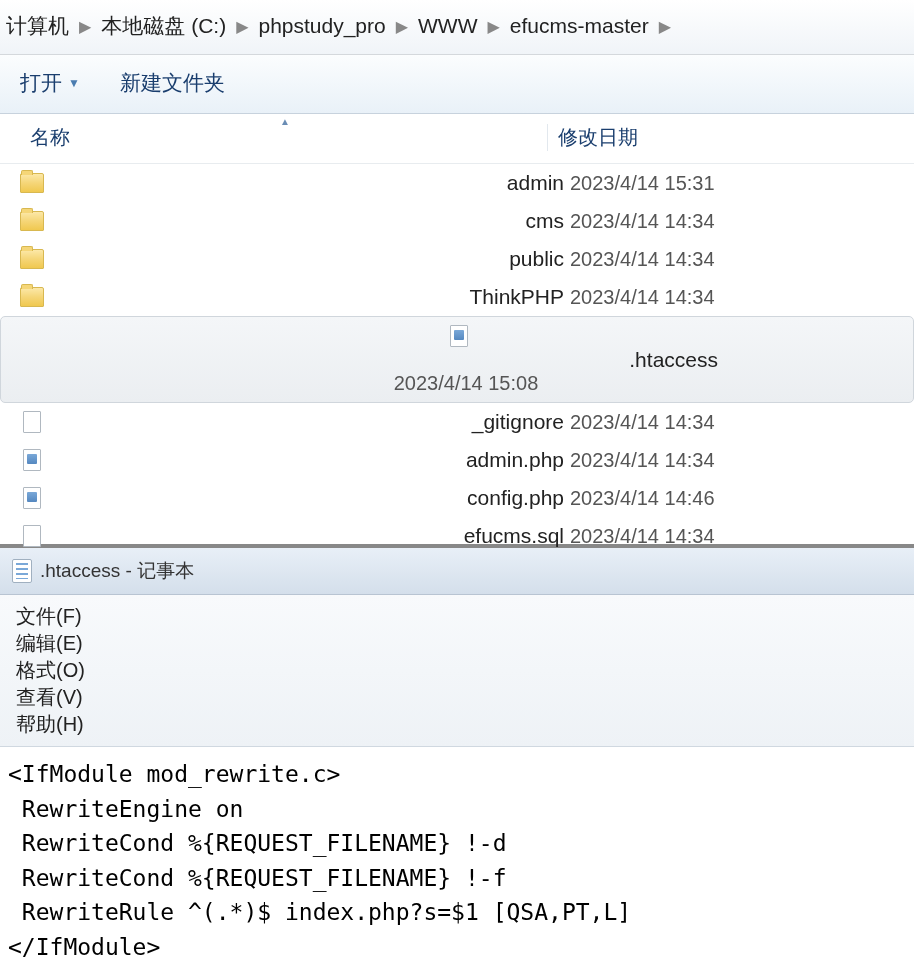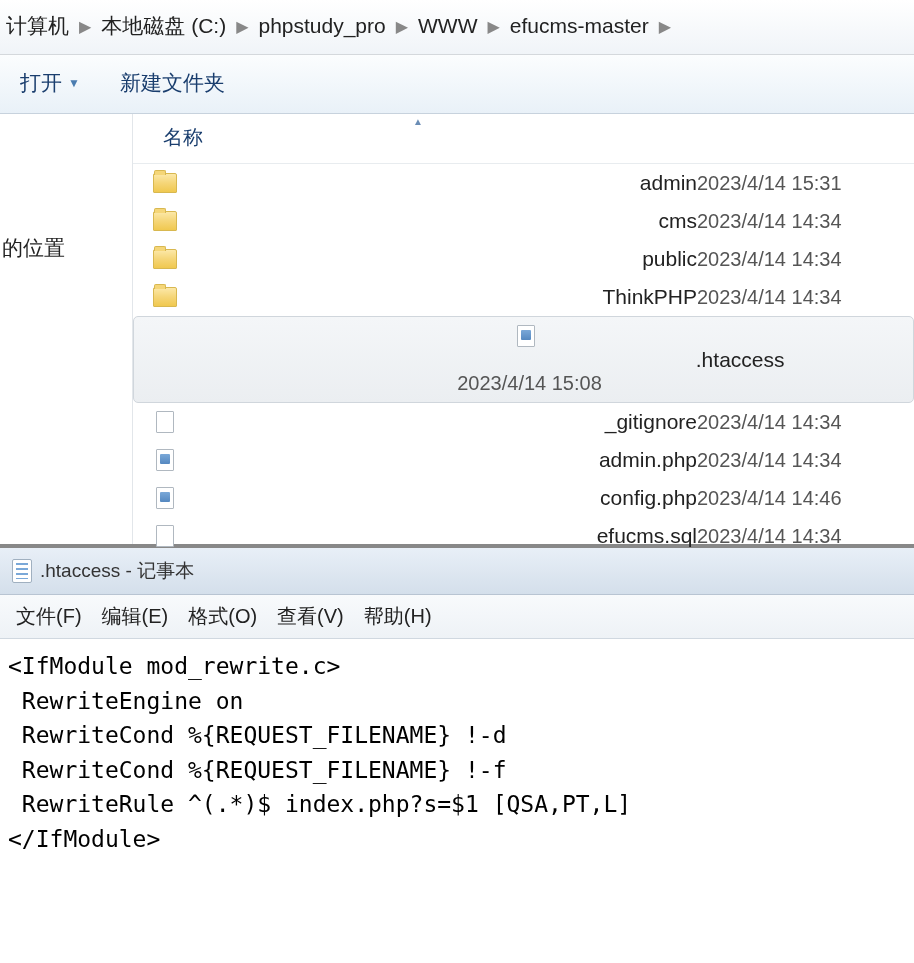--- a/index.html
+++ b/index.html
@@ -169,20 +169,21 @@
       border-radius: 1px;
     }
     .file-name-cell {
       width: 510px;
       text-align: right;
     }
     .file-date-cell {
       flex: 1;
       color: #555;
       font-size: 20px;
+      margin-left: 6px;
     }
     
     
     .notepad-window {
       border-top: 4px solid #888;
     }
     .notepad-title {
       background: linear-gradient(to bottom, #e8eff7, #d4dfeb);
       border-bottom: 1px solid #b8c4d2;
       padding: 10px 12px;
@@ -210,20 +211,21 @@
       background: repeating-linear-gradient(to bottom, #7aa8d8 0, #7aa8d8 2px, transparent 2px, transparent 5px);
     }
     
     .notepad-menu {
       background: linear-gradient(to bottom, #f8fafc, #eef2f6);
       border-bottom: 1px solid #d0d8e0;
       padding: 8px 6px;
       display: flex;
       font-size: 20px;
       color: #222;
+      flex-direction: column;
     }
     .notepad-menu-item {
       padding: 0 10px;
       cursor: pointer;
     }
     
     .notepad-content {
       background: #fff;
       padding: 10px 8px;
       font-family: "SimSun", "NSimSun", monospace;
@@ -253,28 +255,26 @@
   <div class="toolbar-btn">
     <span>打开</span>
     <span class="dropdown-arrow">▼</span>
   </div>
   <div class="toolbar-btn">
     <span>新建文件夹</span>
   </div>
 </div>
 
 <div class="main-area">
-  <div class="left-panel">
-    <div class="left-panel-text">的位置</div>
-  </div>
 
   <div class="file-list-area">
     <div class="column-headers">
       <span class="sort-indicator">▲</span>
       <div class="col-name">名称</div>
+      <div class="col-date">修改日期</div>
     </div>
     <div id="file-rows">
         <div class="file-row">
           <span class="file-icon">
             <span class="folder-icon"></span>
           </span>
           <span class="file-name-cell">admin</span>
           <span class="file-date-cell">2023/4/14 15:31</span>
         </div>
         <div class="file-row">

